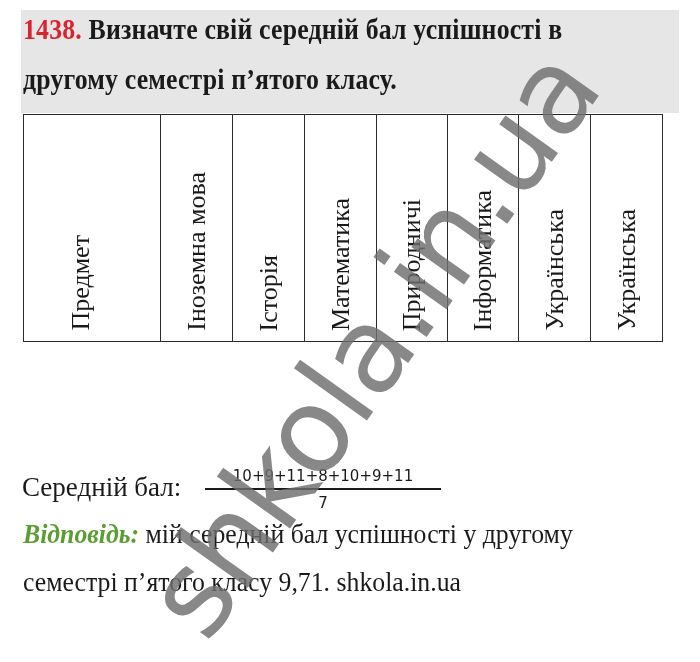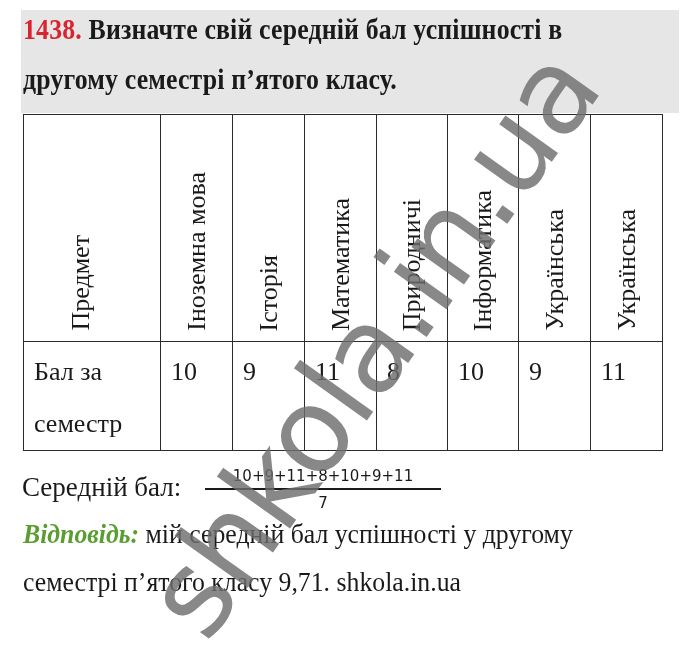--- a/index.html
+++ b/index.html
@@ -109,47 +109,20 @@
     <td>
           <span class="vtext">Інформатика</span>
         </td>
     <td>
           <span class="vtext">Українська</span>
         </td>
     <td>
           <span class="vtext">Українська</span>
         </td>
   </tr>
-  <tr class="val-row">
-    <td>
-      <span class="row-label">Бал за</span>
-      <span class="row-label" style="padding-top:0">семестр</span>
-    </td>
-    <td>
-          <span class="val">10</span>
-        </td>
-    <td>
-          <span class="val">9</span>
-        </td>
-    <td>
-          <span class="val">11</span>
-        </td>
-    <td>
-          <span class="val">8</span>
-        </td>
-    <td>
-          <span class="val">10</span>
-        </td>
-    <td>
-          <span class="val">9</span>
-        </td>
-    <td>
-          <span class="val">11</span>
-        </td>
-  </tr>
 </tbody>
   </table>
 
 <div class="formula">
   <span class="lbl">Середній бал:</span>
   <span class="fraction">
     <span class="num">10+9+11+8+10+9+11</span>
     <span class="bar"></span>
     <span class="den">7</span>
   </span>

